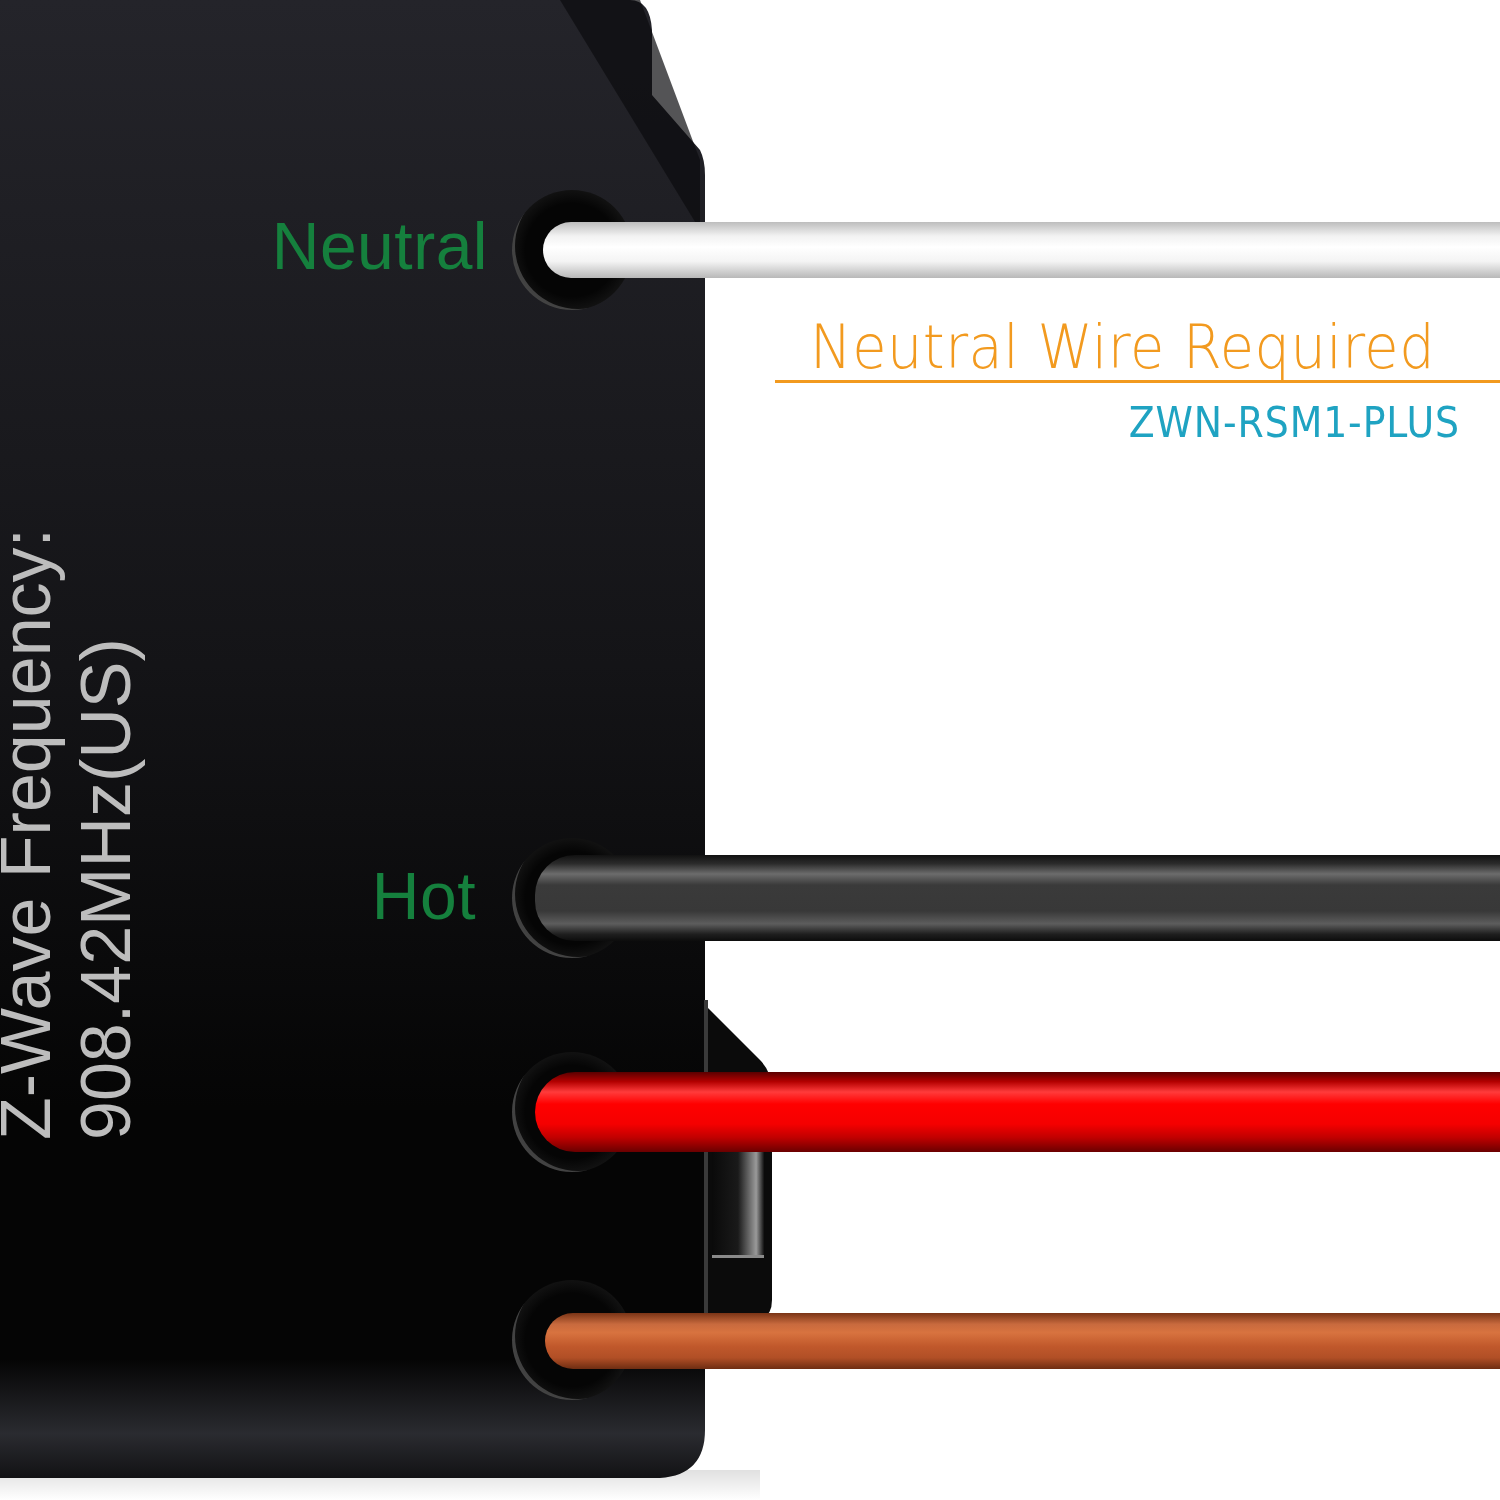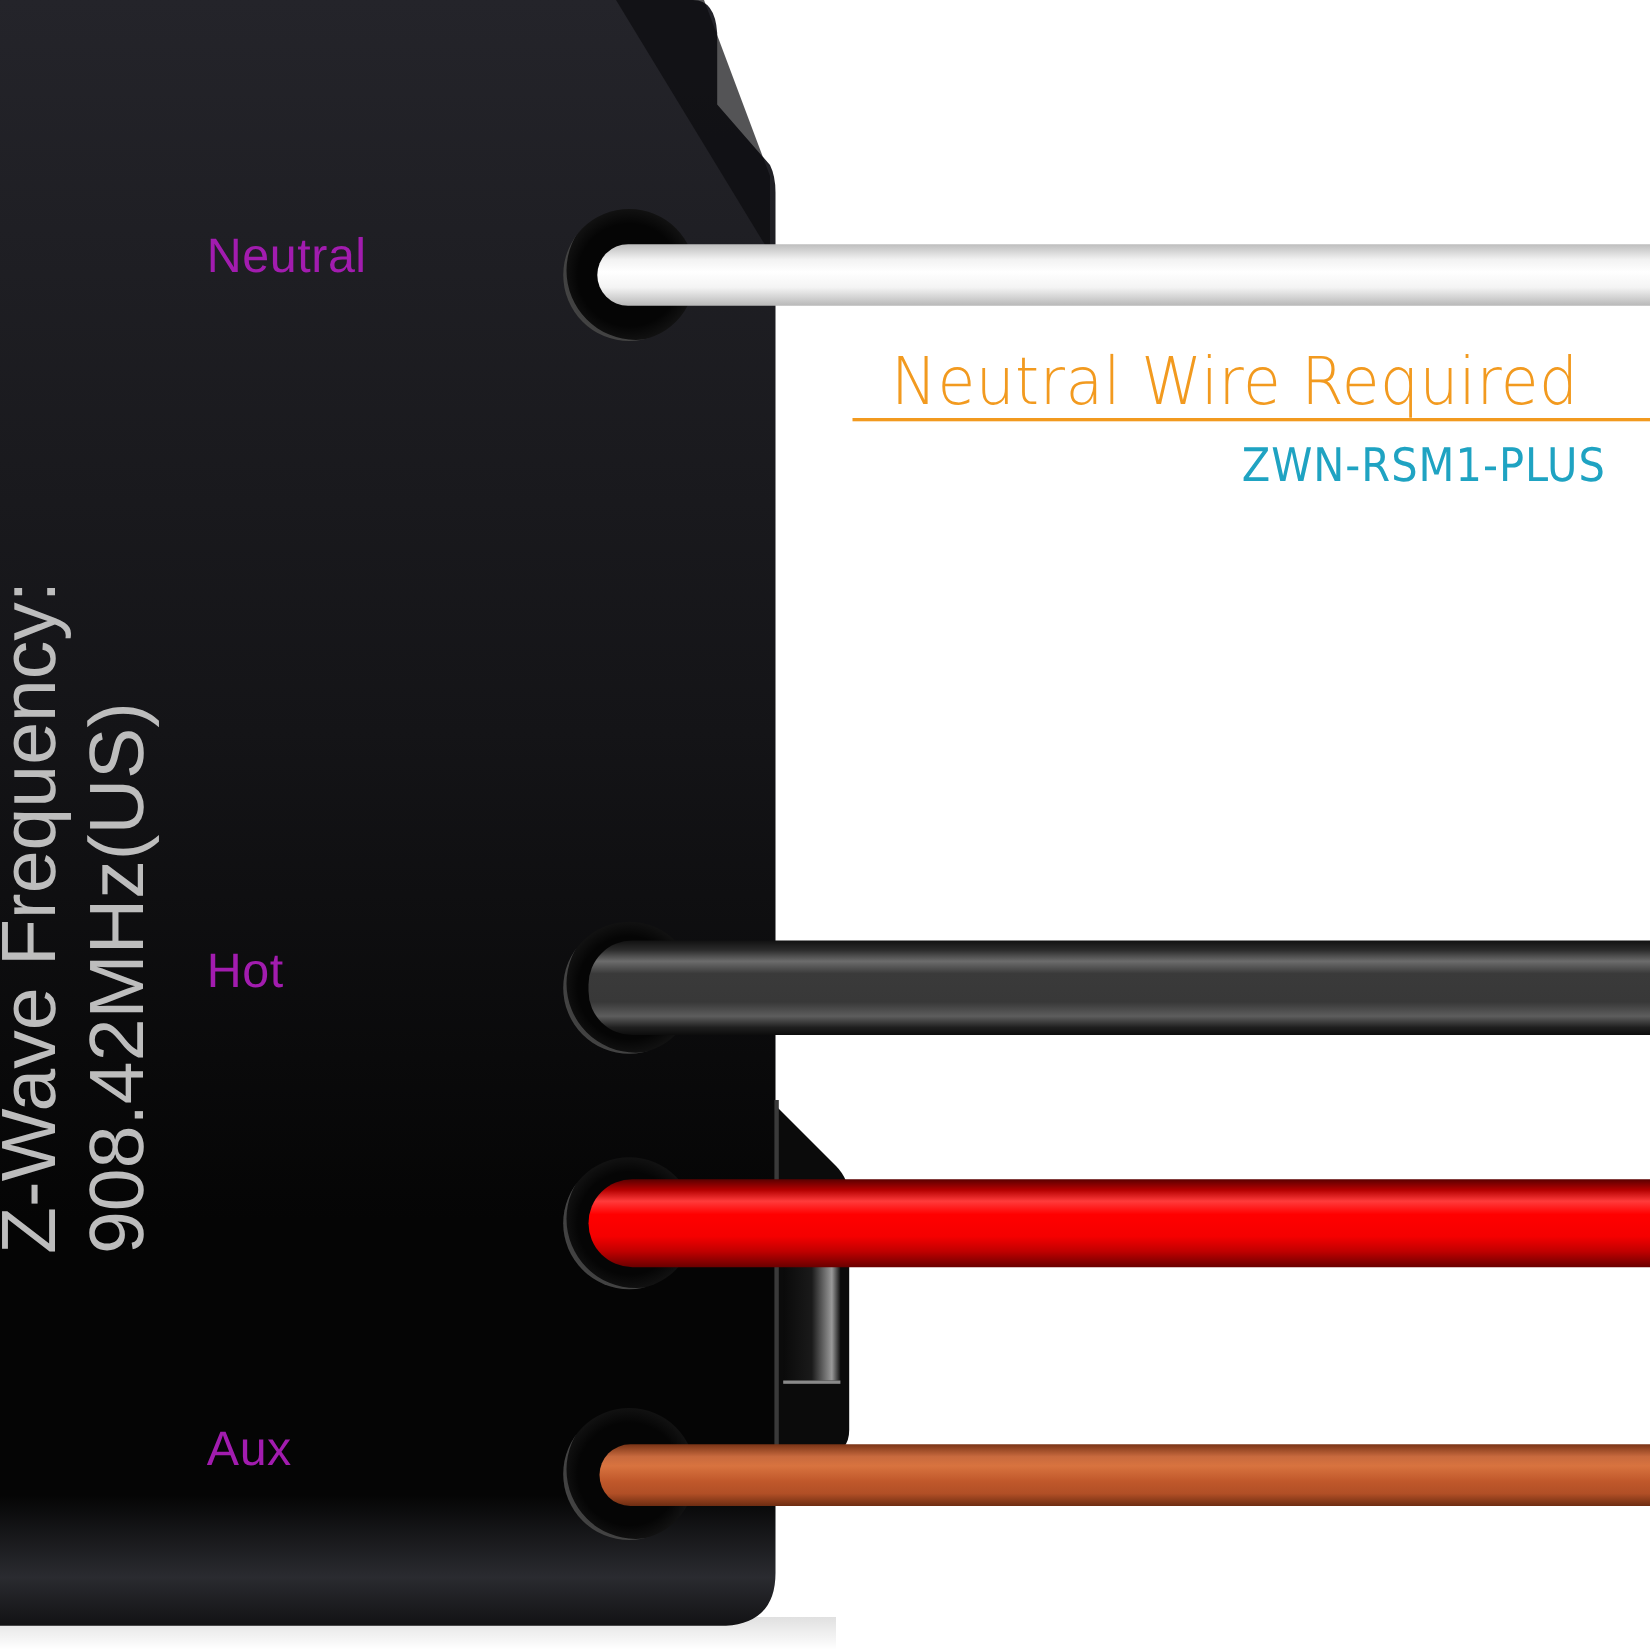--- a/index.html
+++ b/index.html
@@ -21,23 +21,23 @@
 
   
   .hole {
     position: absolute; width: 120px; height: 120px; border-radius: 50%;
     background: radial-gradient(circle at 50% 50%, #050505 55%, #111 70%, #050505 100%);
     box-shadow: inset 6px -4px 0 -3px rgba(160,160,160,0.35);
   }
 
   
   .term-label {
-    position: absolute; color: #a21caf; font-size: 44px;
+    position: absolute; color: #15803d; font-size: 66px;
     font-family: "Liberation Sans", "DejaVu Sans", sans-serif;
-    text-align: left; width: 300px; letter-spacing: 0.5px;
+    text-align: right; width: 300px; letter-spacing: 0.5px;
   }
 
   
   .vtext {
     position: absolute; transform-origin: left top; transform: rotate(-90deg);
     color: #bdbdbd; font-size: 70px; white-space: nowrap;
     font-family: "Liberation Sans", "DejaVu Sans", sans-serif;
   }
 
   
@@ -113,22 +113,21 @@
 
   <div class="hole" style="left:512px; top:190px;"></div>
   <div class="hole" style="left:512px; top:838px;"></div>
   <div class="hole" style="left:512px; top:1052px;"></div>
   <div class="hole" style="left:512px; top:1280px;"></div>
 
   <div class="vtext" style="left:-14px; top:1140px;">Z-Wave Frequency:</div>
   <div class="vtext" style="left:66px; top:1140px;">908.42MHz(US)</div>
 
   <div class="term-label" style="left:188px; top:208px;">Neutral</div>
-  <div class="term-label" style="left:188px; top:858px;">Hot</div>
-  <div class="term-label" style="left:188px; top:1293px;">Aux</div>
+  <div class="term-label" style="left:176px; top:858px;">Hot</div>
 
   <div class="wire wire-neutral"></div>
   <div class="wire wire-hot"></div>
   <div class="wire wire-load"></div>
   <div class="wire wire-aux"></div>
 
   <div class="callout-title">Neutral Wire Required</div>
   <div class="callout-rule"></div>
   <div class="callout-model">ZWN-RSM1-PLUS</div>
 

